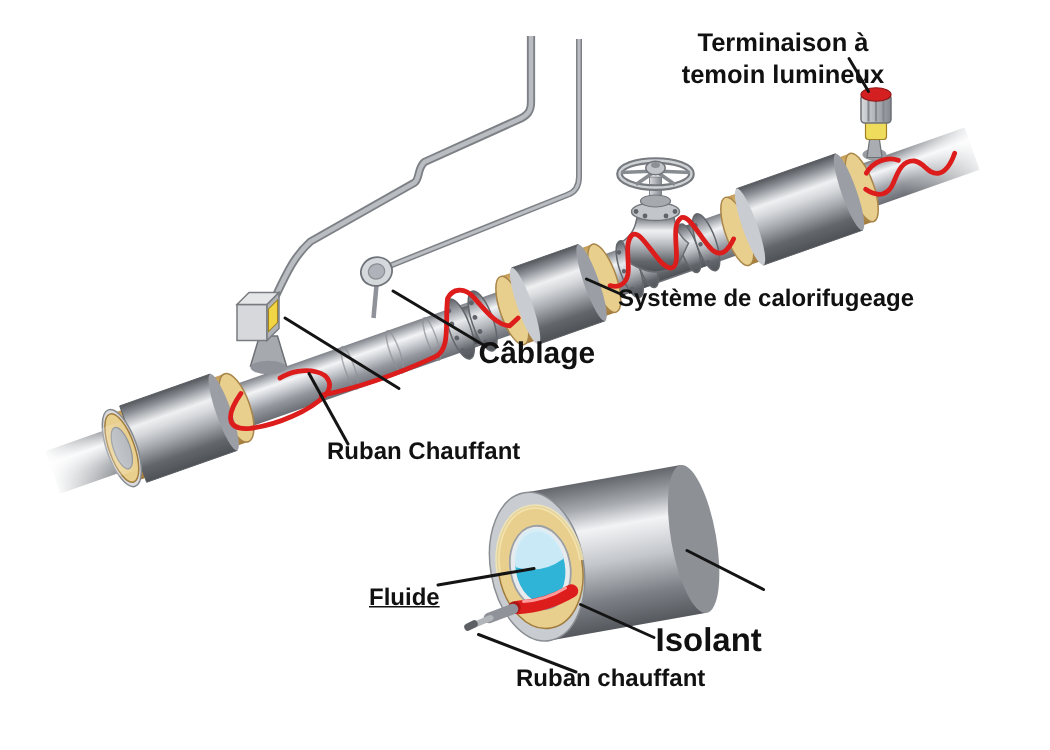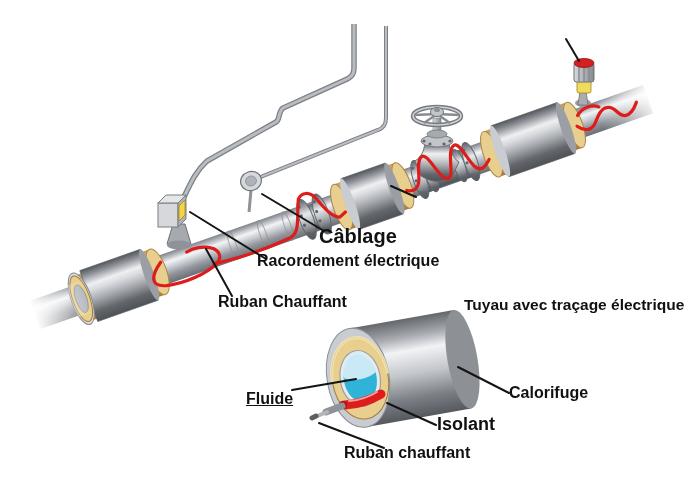--- a/index.html
+++ b/index.html
@@ -11,21 +11,21 @@
   #lbl-config{left:0px;top:126px;width:170px;text-align:center;font-size:15px;line-height:20px;}
   #lbl-terminaison{left:436px;top:18px;width:172px;text-align:center;font-size:17px;line-height:21px;}
   #lbl-systeme{left:412px;top:191px;font-size:16px;}
   #lbl-cablage{left:319px;top:225px;font-size:20px;}
   #lbl-racordement{left:257px;top:252px;font-size:16px;}
   #lbl-ruban1{left:218px;top:293px;font-size:16px;}
   #lbl-tuyau{left:464px;top:296px;font-size:15.5px;}
   #lbl-coupe{left:458px;top:320px;width:234px;text-align:center;font-size:15.5px;line-height:19px;}
   #lbl-calorifuge{left:509px;top:384px;font-size:16px;}
   #lbl-fluide{left:246px;top:390px;font-size:16px;text-decoration:underline;}
-  #lbl-isolant{left:437px;top:414px;font-size:18px;}
+  #lbl-isolant{left:437px;top:414px;font-size:22px;}
   #lbl-ruban2{left:344px;top:444px;font-size:16px;}
 </style>
 </head>
 <body>
 
 <div id="stage">
 
 <svg id="artwork" width="700" height="500" viewBox="0 0 700 500">
   <defs>
     <linearGradient id="gPipe" x1="0" y1="0" x2="0" y2="1">
@@ -237,22 +237,22 @@
     <path d="M 324,231 L 262,194"></path>
     <path d="M 266,259 L 190,212"></path>
     <path d="M 232,296 L 206,249"></path>
     <path d="M 292,390 L 356,379"></path>
     <path d="M 509,393 L 458,367"></path>
     <path d="M 436,425 L 387,403"></path>
     <path d="M 384,448 L 319,423"></path>
   </g>
 </svg>
 
+<div class="lbl" id="lbl-terminaison">Terminaison à
+temoin lumineux</div>
+<div class="lbl nowrap" id="lbl-systeme">Système de calorifugeage</div>
 <div class="lbl nowrap" id="lbl-cablage">Câblage</div>
-<div class="lbl nowrap" id="lbl-racordement">Racordement électrique</div>
 <div class="lbl nowrap" id="lbl-ruban1">Ruban Chauffant</div>
-<div class="lbl nowrap" id="lbl-tuyau">Tuyau avec traçage électrique</div>
-<div class="lbl nowrap" id="lbl-calorifuge">Calorifuge</div>
 <div class="lbl nowrap" id="lbl-fluide">Fluide</div>
 <div class="lbl nowrap" id="lbl-isolant">Isolant</div>
 <div class="lbl nowrap" id="lbl-ruban2">Ruban chauffant</div>
 
 </div>
 
 </body></html>

